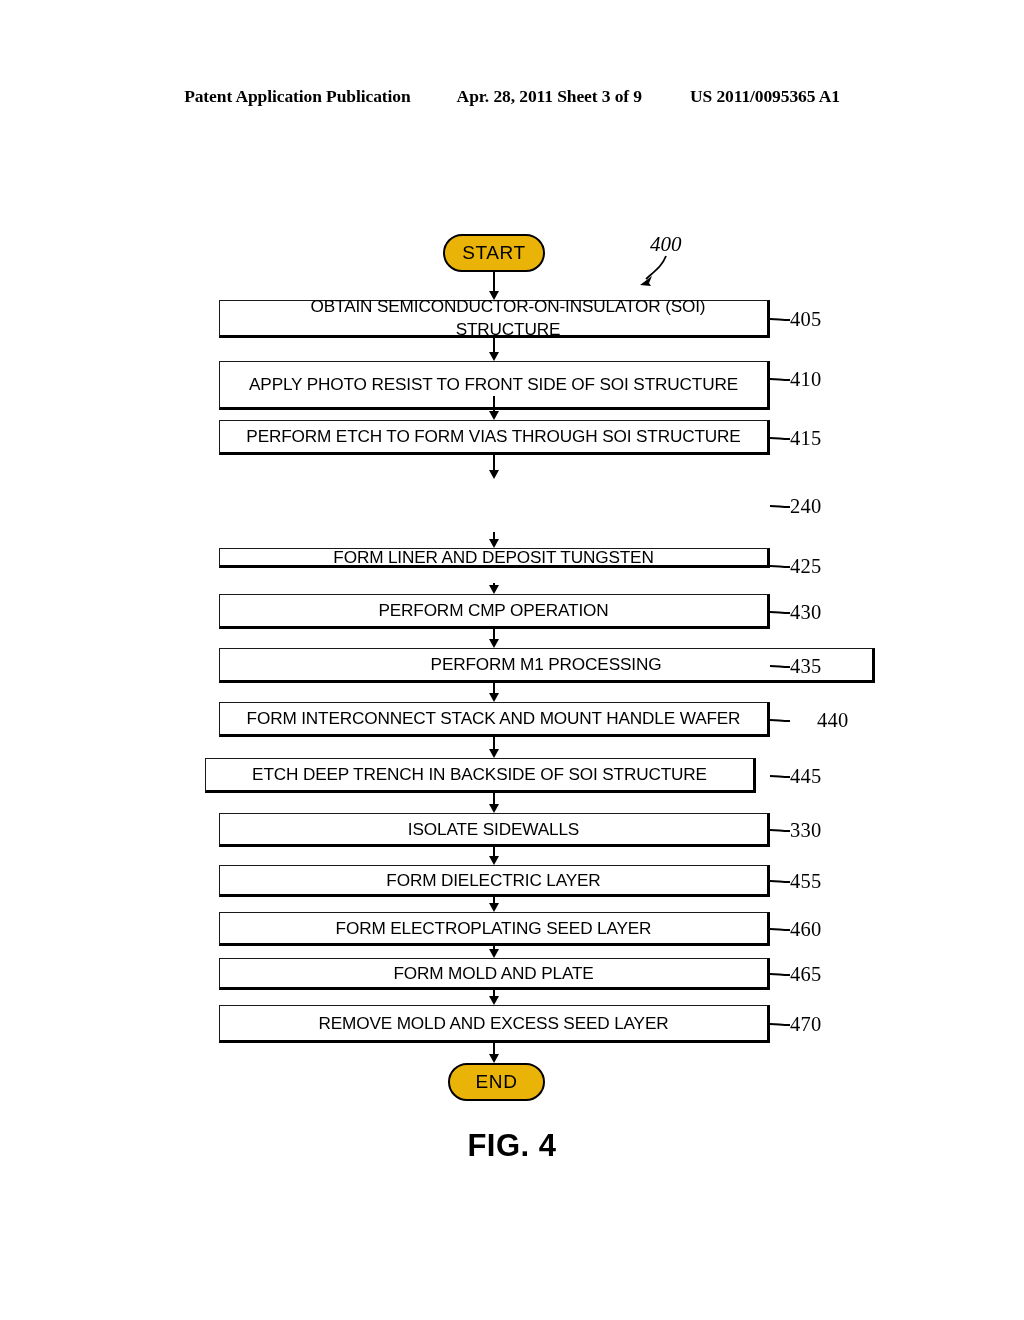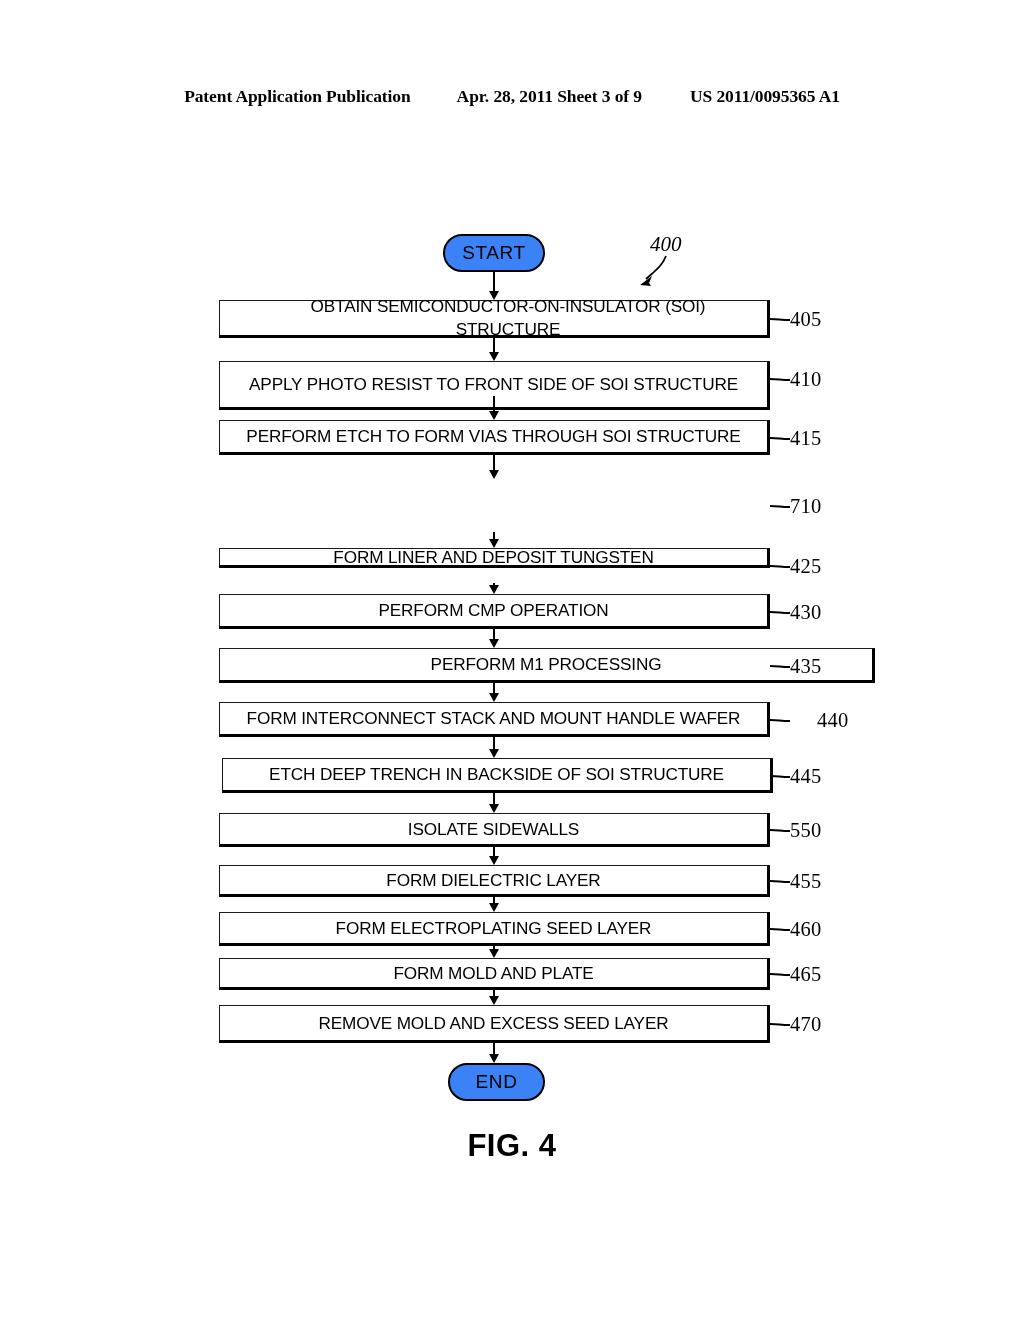--- a/index.html
+++ b/index.html
@@ -46,21 +46,21 @@
     width: 1024px;
     height: 1320px;
   }
 
   
   .terminator {
     position: absolute;
     box-sizing: border-box;
     border: 2.4px solid #000;
     border-radius: 999px;
-    background: #3b82f6;
+    background: #eab308;
     display: flex;
     align-items: center;
     justify-content: center;
     font-size: 19px;
     letter-spacing: 0.6px;
     font-family: "Liberation Sans", "DejaVu Sans", sans-serif;
   }
 
   
   .proc {
@@ -160,21 +160,21 @@
     </svg>
     <div class="conn" style="left: 493px; top: 338px; height: 14px;"></div>
     <div class="arrowhead" style="left: 488.5px; top: 352px;"></div>
     <div class="proc" style="left: 219px; top: 420px; width: 551px; height: 35px;"><span>PERFORM ETCH TO FORM VIAS THROUGH SOI STRUCTURE</span></div>
     <div class="ref-num" style="left: 790px; top: 426.5px;">415</div>
     <svg class="ref-lead" width="22" height="34" style="left: 770px; top: 414.5px;">
       <path d="M 0 23.0 C 9.2 23.0, 9.9 24.0, 20.0 24.0" fill="none" stroke="#000000" stroke-width="1.8"></path>
     </svg>
     <div class="conn" style="left: 493px; top: 396px; height: 15px;"></div>
     <div class="arrowhead" style="left: 488.5px; top: 411px;"></div>
-    <div class="ref-num" style="left: 790px; top: 494.5px;">710</div>
+    <div class="ref-num" style="left: 790px; top: 494.5px;">240</div>
     <svg class="ref-lead" width="22" height="34" style="left: 770px; top: 482.5px;">
       <path d="M 0 23.0 C 9.2 23.0, 9.9 24.0, 20.0 24.0" fill="none" stroke="#000000" stroke-width="1.8"></path>
     </svg>
     <div class="conn" style="left: 493px; top: 455px; height: 15px;"></div>
     <div class="arrowhead" style="left: 488.5px; top: 470px;"></div>
     <div class="proc" style="left: 219px; top: 548px; width: 551px; height: 20px;"><span>FORM LINER AND DEPOSIT TUNGSTEN</span></div>
     <div class="ref-num" style="left: 790px; top: 554.5px;">425</div>
     <svg class="ref-lead" width="22" height="34" style="left: 770px; top: 542.5px;">
       <path d="M 0 23.0 C 9.2 23.0, 9.9 24.0, 20.0 24.0" fill="none" stroke="#000000" stroke-width="1.8"></path>
     </svg>
@@ -194,29 +194,29 @@
     </svg>
     <div class="conn" style="left: 493px; top: 629px; height: 10px;"></div>
     <div class="arrowhead" style="left: 488.5px; top: 639px;"></div>
     <div class="proc" style="left: 219px; top: 702px; width: 551px; height: 35px;"><span>FORM INTERCONNECT STACK AND MOUNT HANDLE WAFER</span></div>
     <div class="ref-num" style="left: 790px; top: 708.5px; margin-left: 27px;">440</div>
     <svg class="ref-lead" width="22" height="34" style="left: 770px; top: 696.5px;">
       <path d="M 0 23.0 C 9.2 23.0, 9.9 24.0, 20.0 24.0" fill="none" stroke="#000000" stroke-width="1.8"></path>
     </svg>
     <div class="conn" style="left: 493px; top: 683px; height: 10px;"></div>
     <div class="arrowhead" style="left: 488.5px; top: 693px;"></div>
-    <div class="proc" style="left: 222px; top: 758px; width: 551px; height: 35px;"><span>ETCH DEEP TRENCH IN BACKSIDE OF SOI STRUCTURE</span></div>
+    <div class="proc" style="left: 205px; top: 758px; width: 551px; height: 35px;"><span>ETCH DEEP TRENCH IN BACKSIDE OF SOI STRUCTURE</span></div>
     <div class="ref-num" style="left: 790px; top: 764.5px;">445</div>
     <svg class="ref-lead" width="22" height="34" style="left: 770px; top: 752.5px;">
       <path d="M 0 23.0 C 9.2 23.0, 9.9 24.0, 20.0 24.0" fill="none" stroke="#000000" stroke-width="1.8"></path>
     </svg>
     <div class="conn" style="left: 493px; top: 737px; height: 12px;"></div>
     <div class="arrowhead" style="left: 488.5px; top: 749px;"></div>
     <div class="proc" style="left: 219px; top: 813px; width: 551px; height: 34px;"><span>ISOLATE SIDEWALLS</span></div>
-    <div class="ref-num" style="left: 790px; top: 819px;">550</div>
+    <div class="ref-num" style="left: 790px; top: 819px;">330</div>
     <svg class="ref-lead" width="22" height="34" style="left: 770px; top: 807px;">
       <path d="M 0 23.0 C 9.2 23.0, 9.9 24.0, 20.0 24.0" fill="none" stroke="#000000" stroke-width="1.8"></path>
     </svg>
     <div class="conn" style="left: 493px; top: 793px; height: 11px;"></div>
     <div class="arrowhead" style="left: 488.5px; top: 804px;"></div>
     <div class="proc" style="left: 219px; top: 865px; width: 551px; height: 32px;"><span>FORM DIELECTRIC LAYER</span></div>
     <div class="ref-num" style="left: 790px; top: 870px;">455</div>
     <svg class="ref-lead" width="22" height="34" style="left: 770px; top: 858px;">
       <path d="M 0 23.0 C 9.2 23.0, 9.9 24.0, 20.0 24.0" fill="none" stroke="#000000" stroke-width="1.8"></path>
     </svg>

